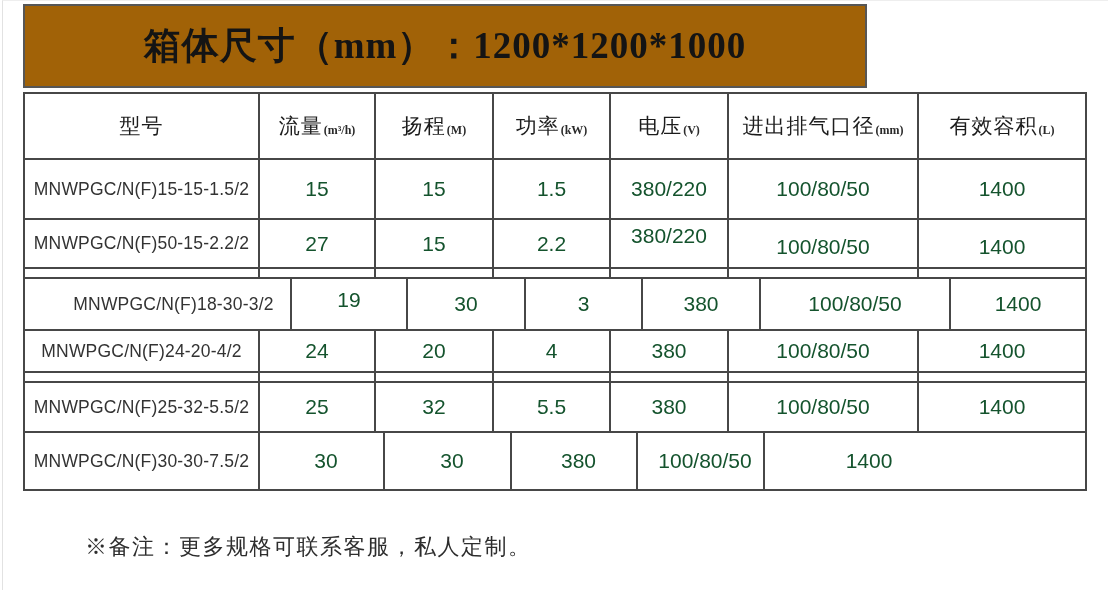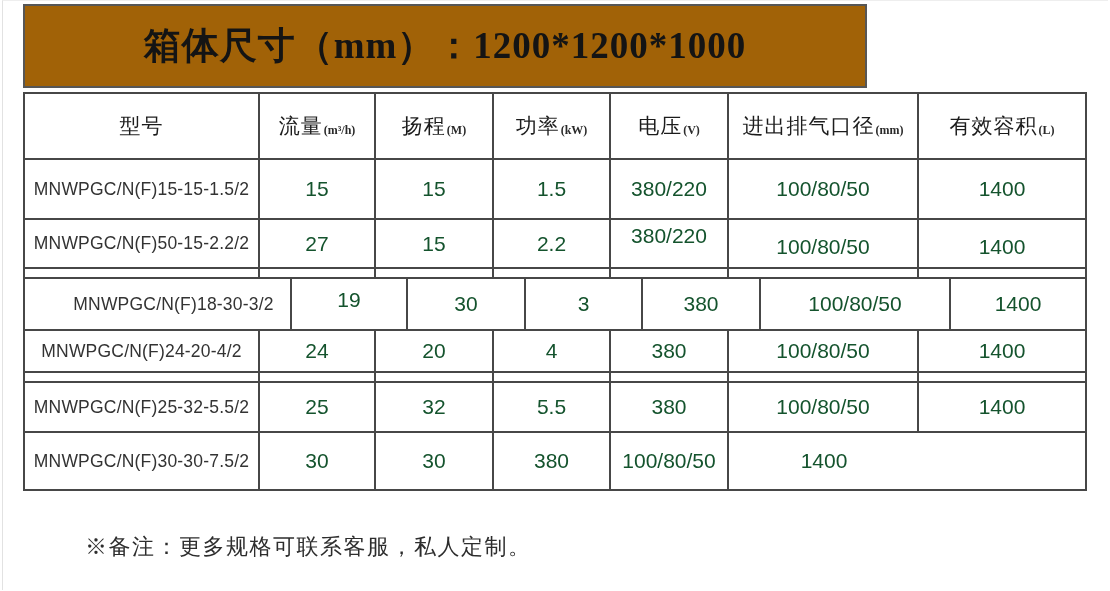--- a/index.html
+++ b/index.html
@@ -97,21 +97,21 @@
     font-size: 17.5px;
     color: #333333;
     letter-spacing: 0.2px;
   }
   
   .dr0 { height: 58px; }
   .dr1 { height: 47px; }
   .dr2 { height: 50px; padding-left: 32px; }
   .dr3 { height: 40px; text-align: center; }
   .dr4 { height: 48px; }
-  .dr5 { height: 56px; }
+  .dr5 { height: 56px; gap: 9px; }
   .spacer-row { height: 8px; }
 
   
   .dr1 .cell:nth-child(5) span { transform: translateY(-8px); }
   .dr1 .cell:nth-child(6) span,
   .dr1 .cell:nth-child(7) span { transform: translateY(3px); }
   .dr2 .cell:nth-child(2) span { transform: translateY(-4px); }
 
   
   .note-text {

